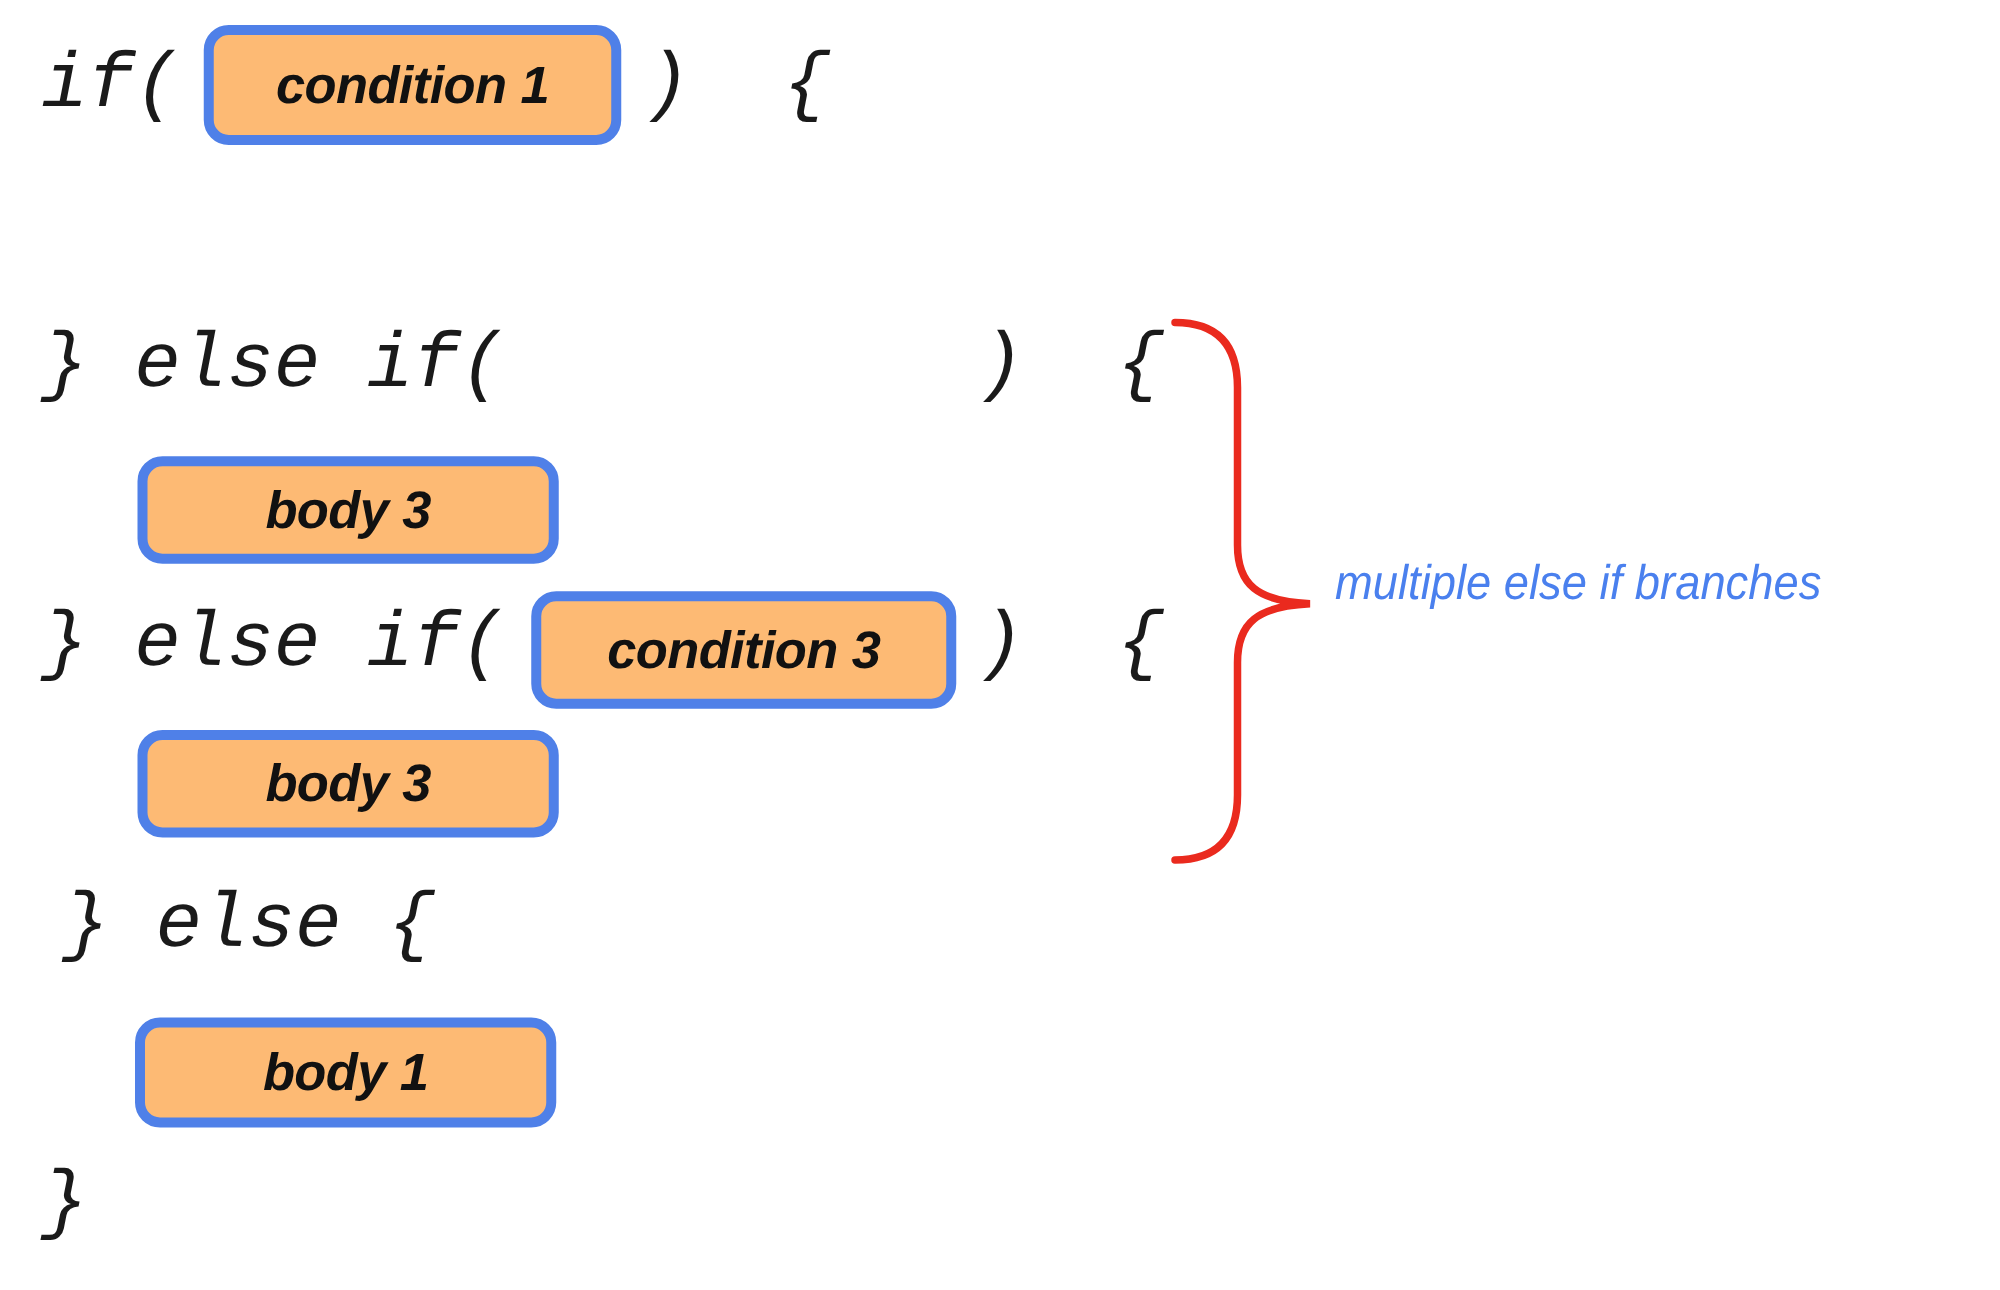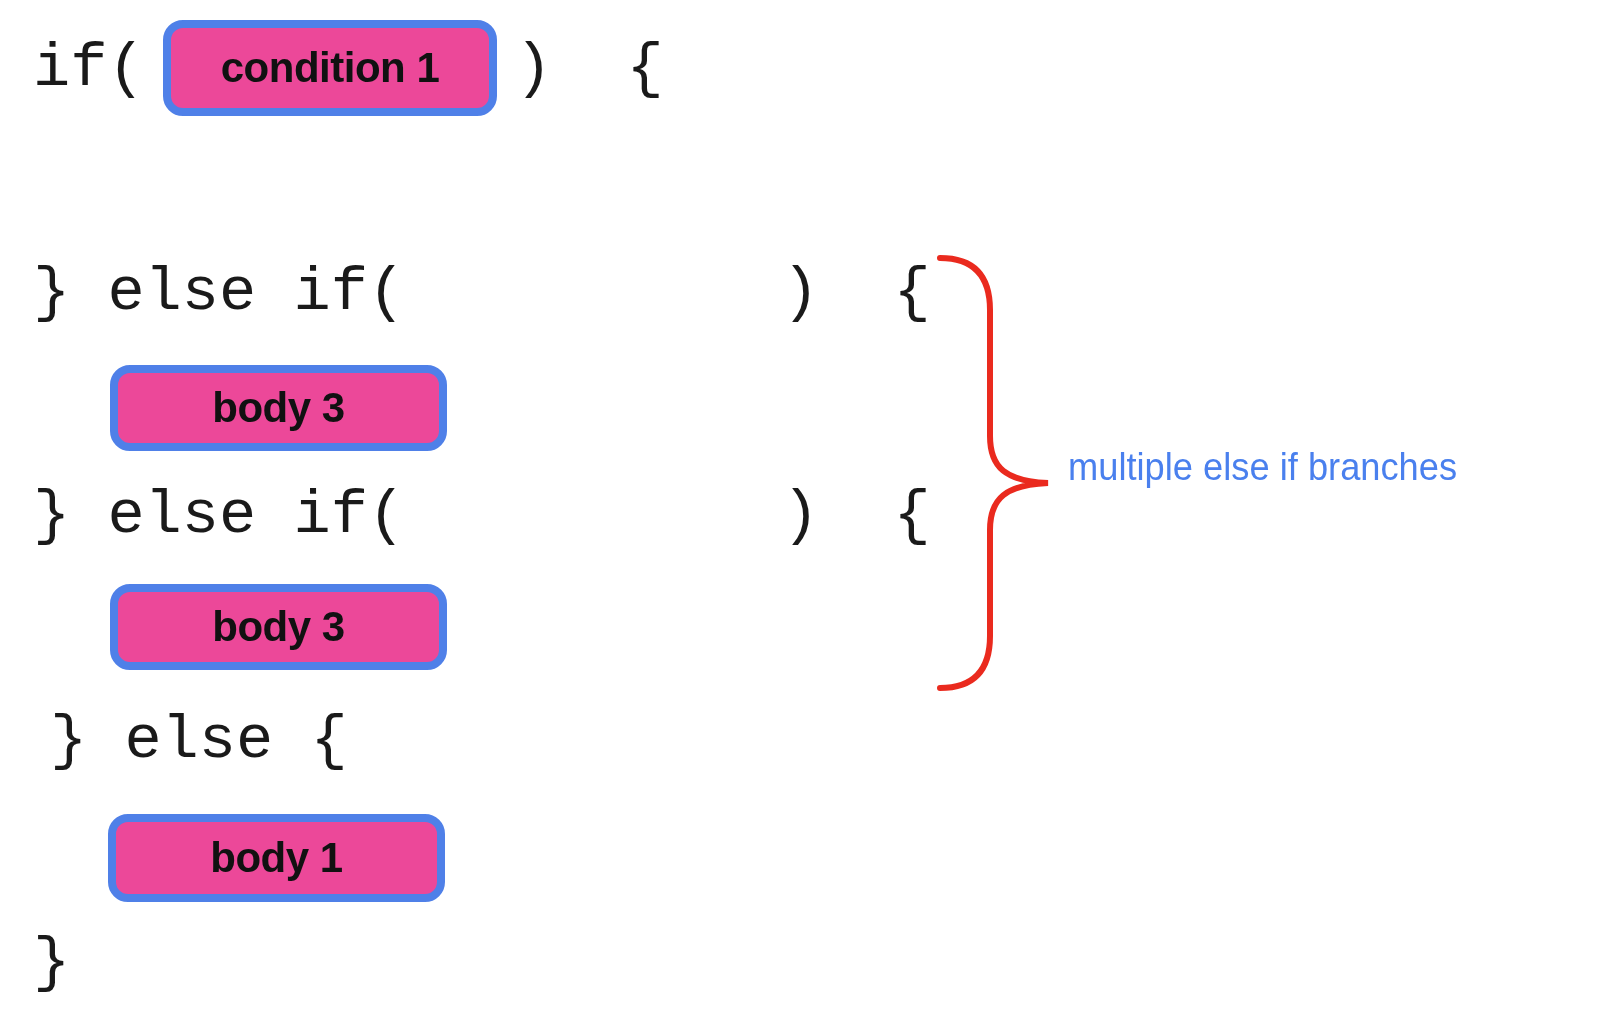--- a/index.html
+++ b/index.html
@@ -9,41 +9,42 @@
   }
   body {
     font-family: "Liberation Sans", sans-serif;
   }
   #canvas {
     position: relative;
     width: 1600px;
     height: 1032px;
     background: #ffffff;
     overflow: hidden;
+    font-style: italic;
   }
 
   
   .code {
     position: absolute;
     font-family: "Liberation Mono", "DejaVu Sans Mono", monospace;
     font-size: 62px;
     line-height: 1;
     color: #1a1a1a;
     white-space: pre;
     letter-spacing: 0px;
     font-weight: 400;
   }
 
   
   .box {
     position: absolute;
     box-sizing: border-box;
     border: 8px solid #4f80e8;
     border-radius: 20px;
-    background: #ec4899;
+    background: #fdba74;
     display: flex;
     align-items: center;
     justify-content: center;
   }
   .box-label {
     font-family: "Liberation Sans", sans-serif;
     font-size: 42px;
     font-weight: 600;
     color: #111111;
     line-height: 1;
@@ -97,20 +98,23 @@
   <div class="box" style="left:163px; top:20px; width:334px; height:96px;">
     <span class="box-label">condition 1</span>
   </div>
 
 
 
   <div class="box" style="left:110px; top:365px; width:337px; height:86px;">
     <span class="box-label">body 3</span>
   </div>
 
+  <div class="box" style="left:425px; top:473px; width:340px; height:94px;">
+    <span class="box-label">condition 3</span>
+  </div>
 
   <div class="box" style="left:110px; top:584px; width:337px; height:86px;">
     <span class="box-label">body 3</span>
   </div>
 
   <div class="box" style="left:108px; top:814px; width:337px; height:88px;">
     <span class="box-label">body 1</span>
   </div>
 
   <div class="brace-wrap">

